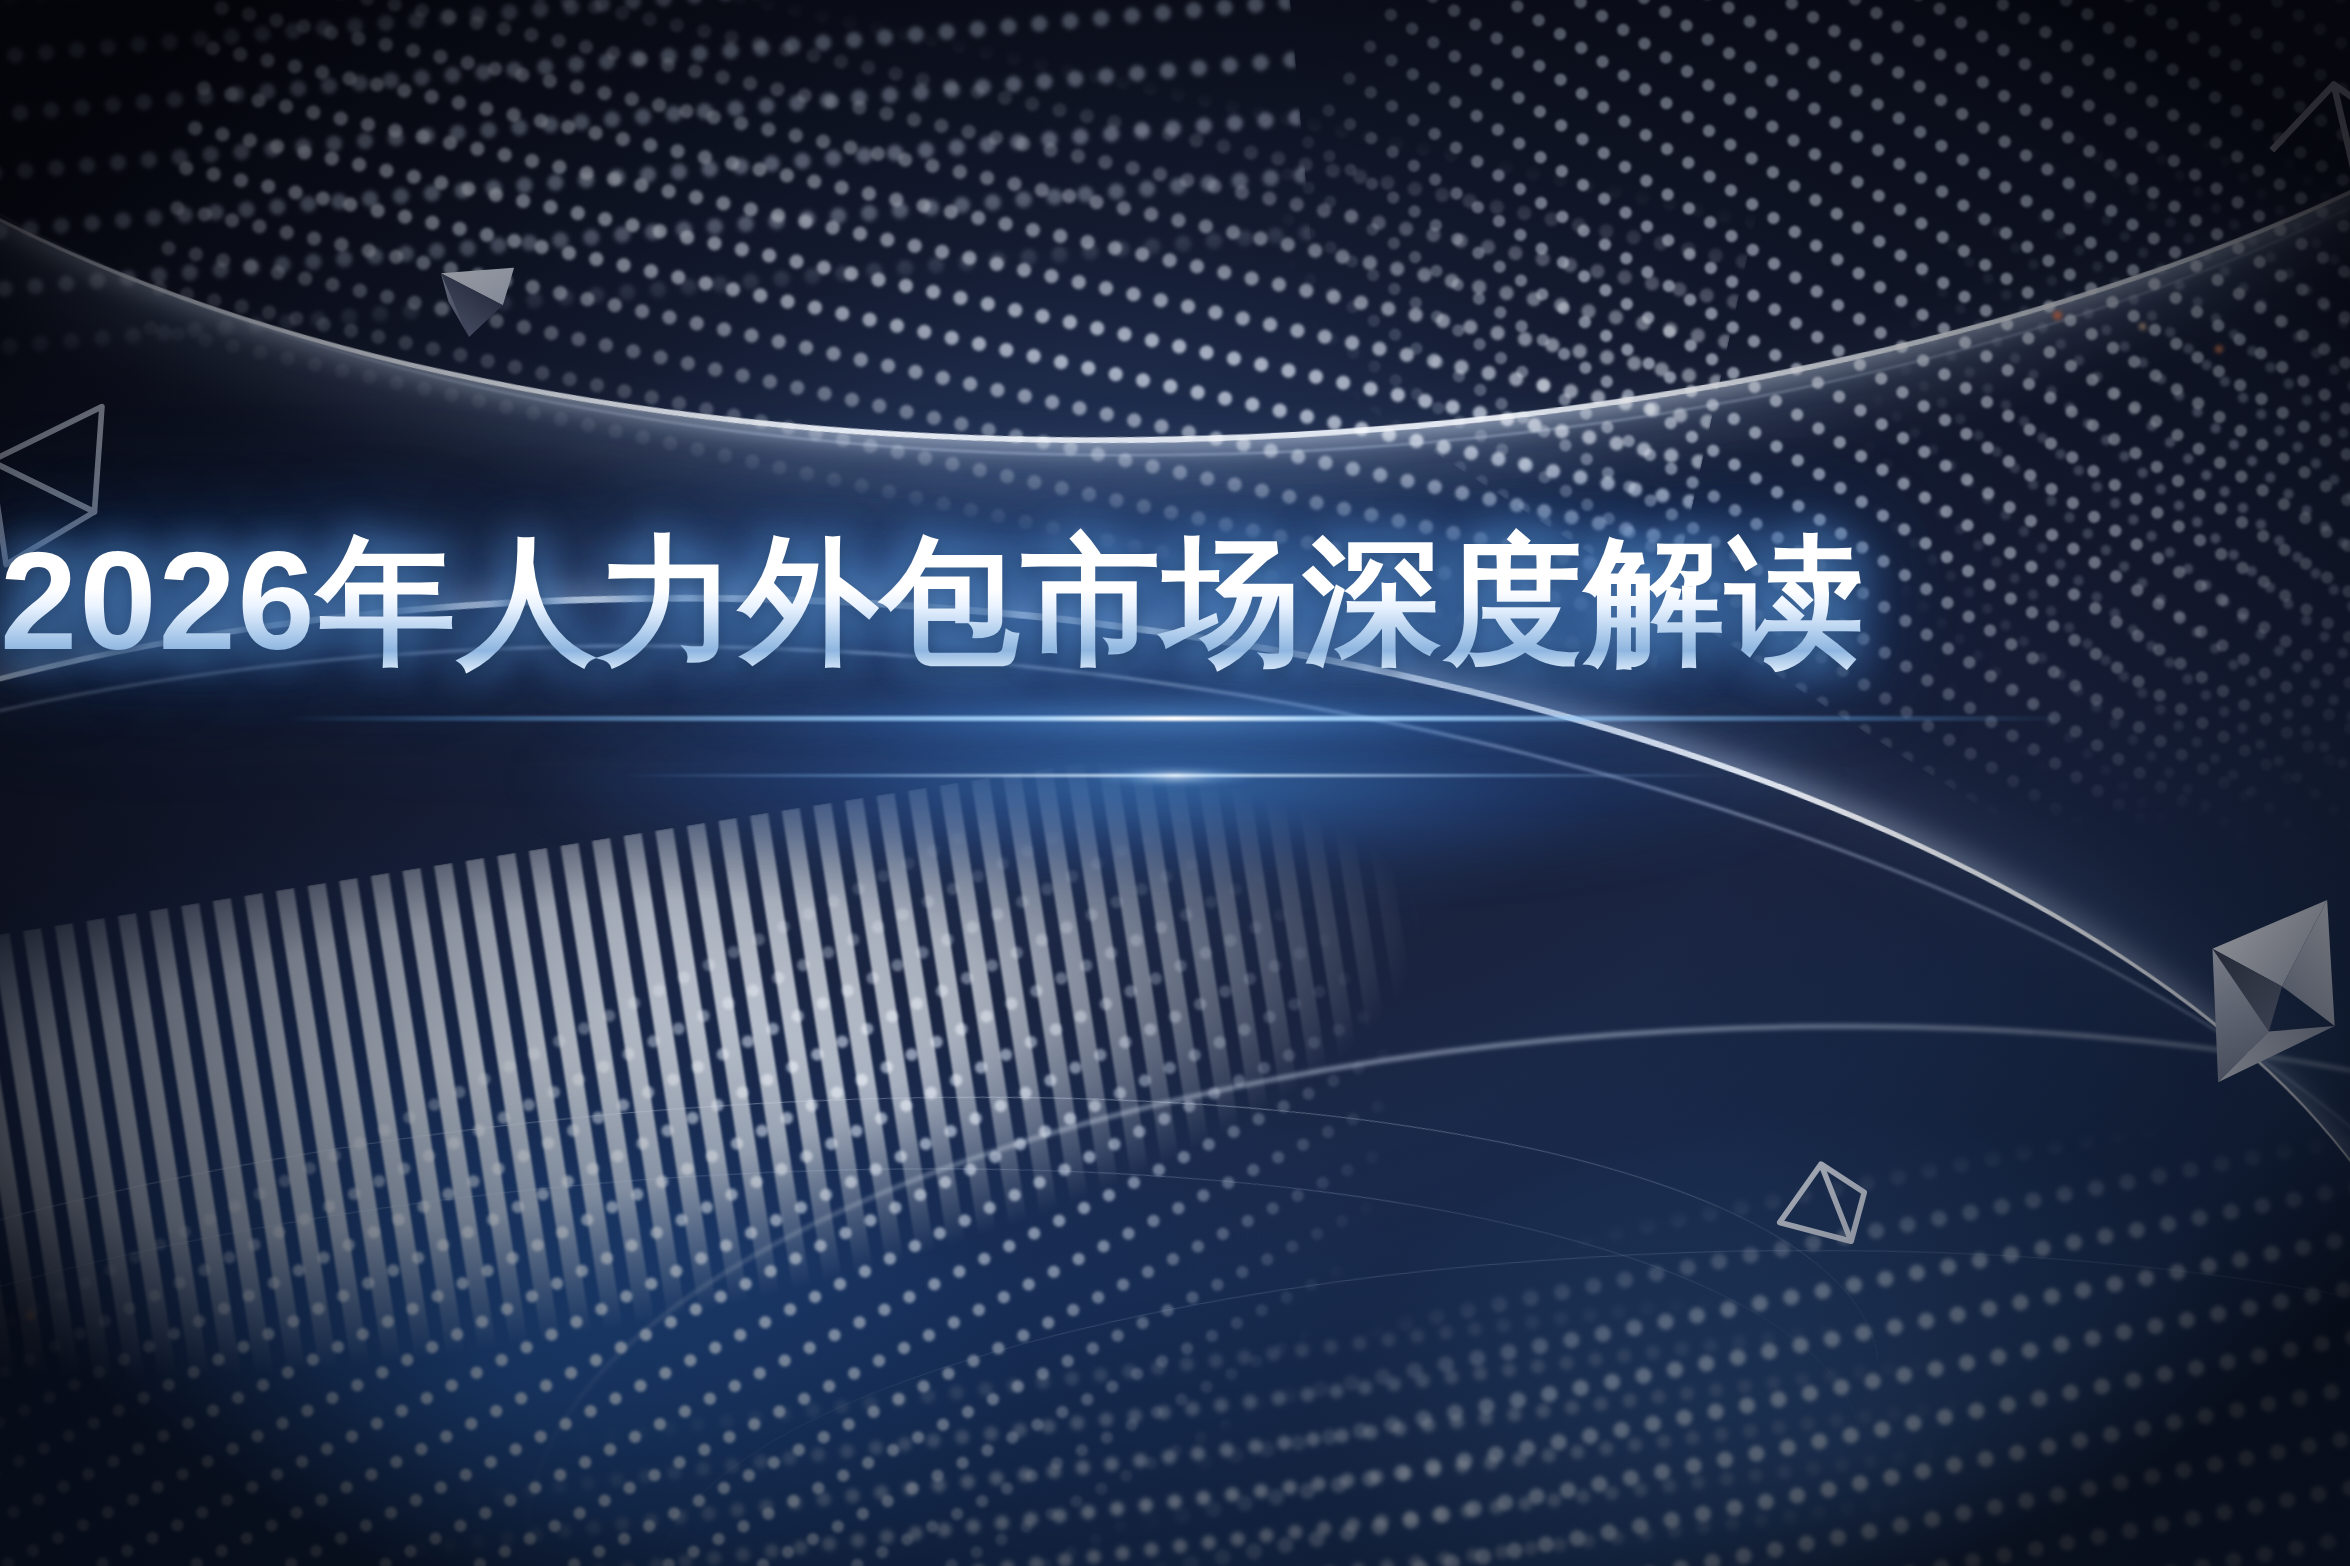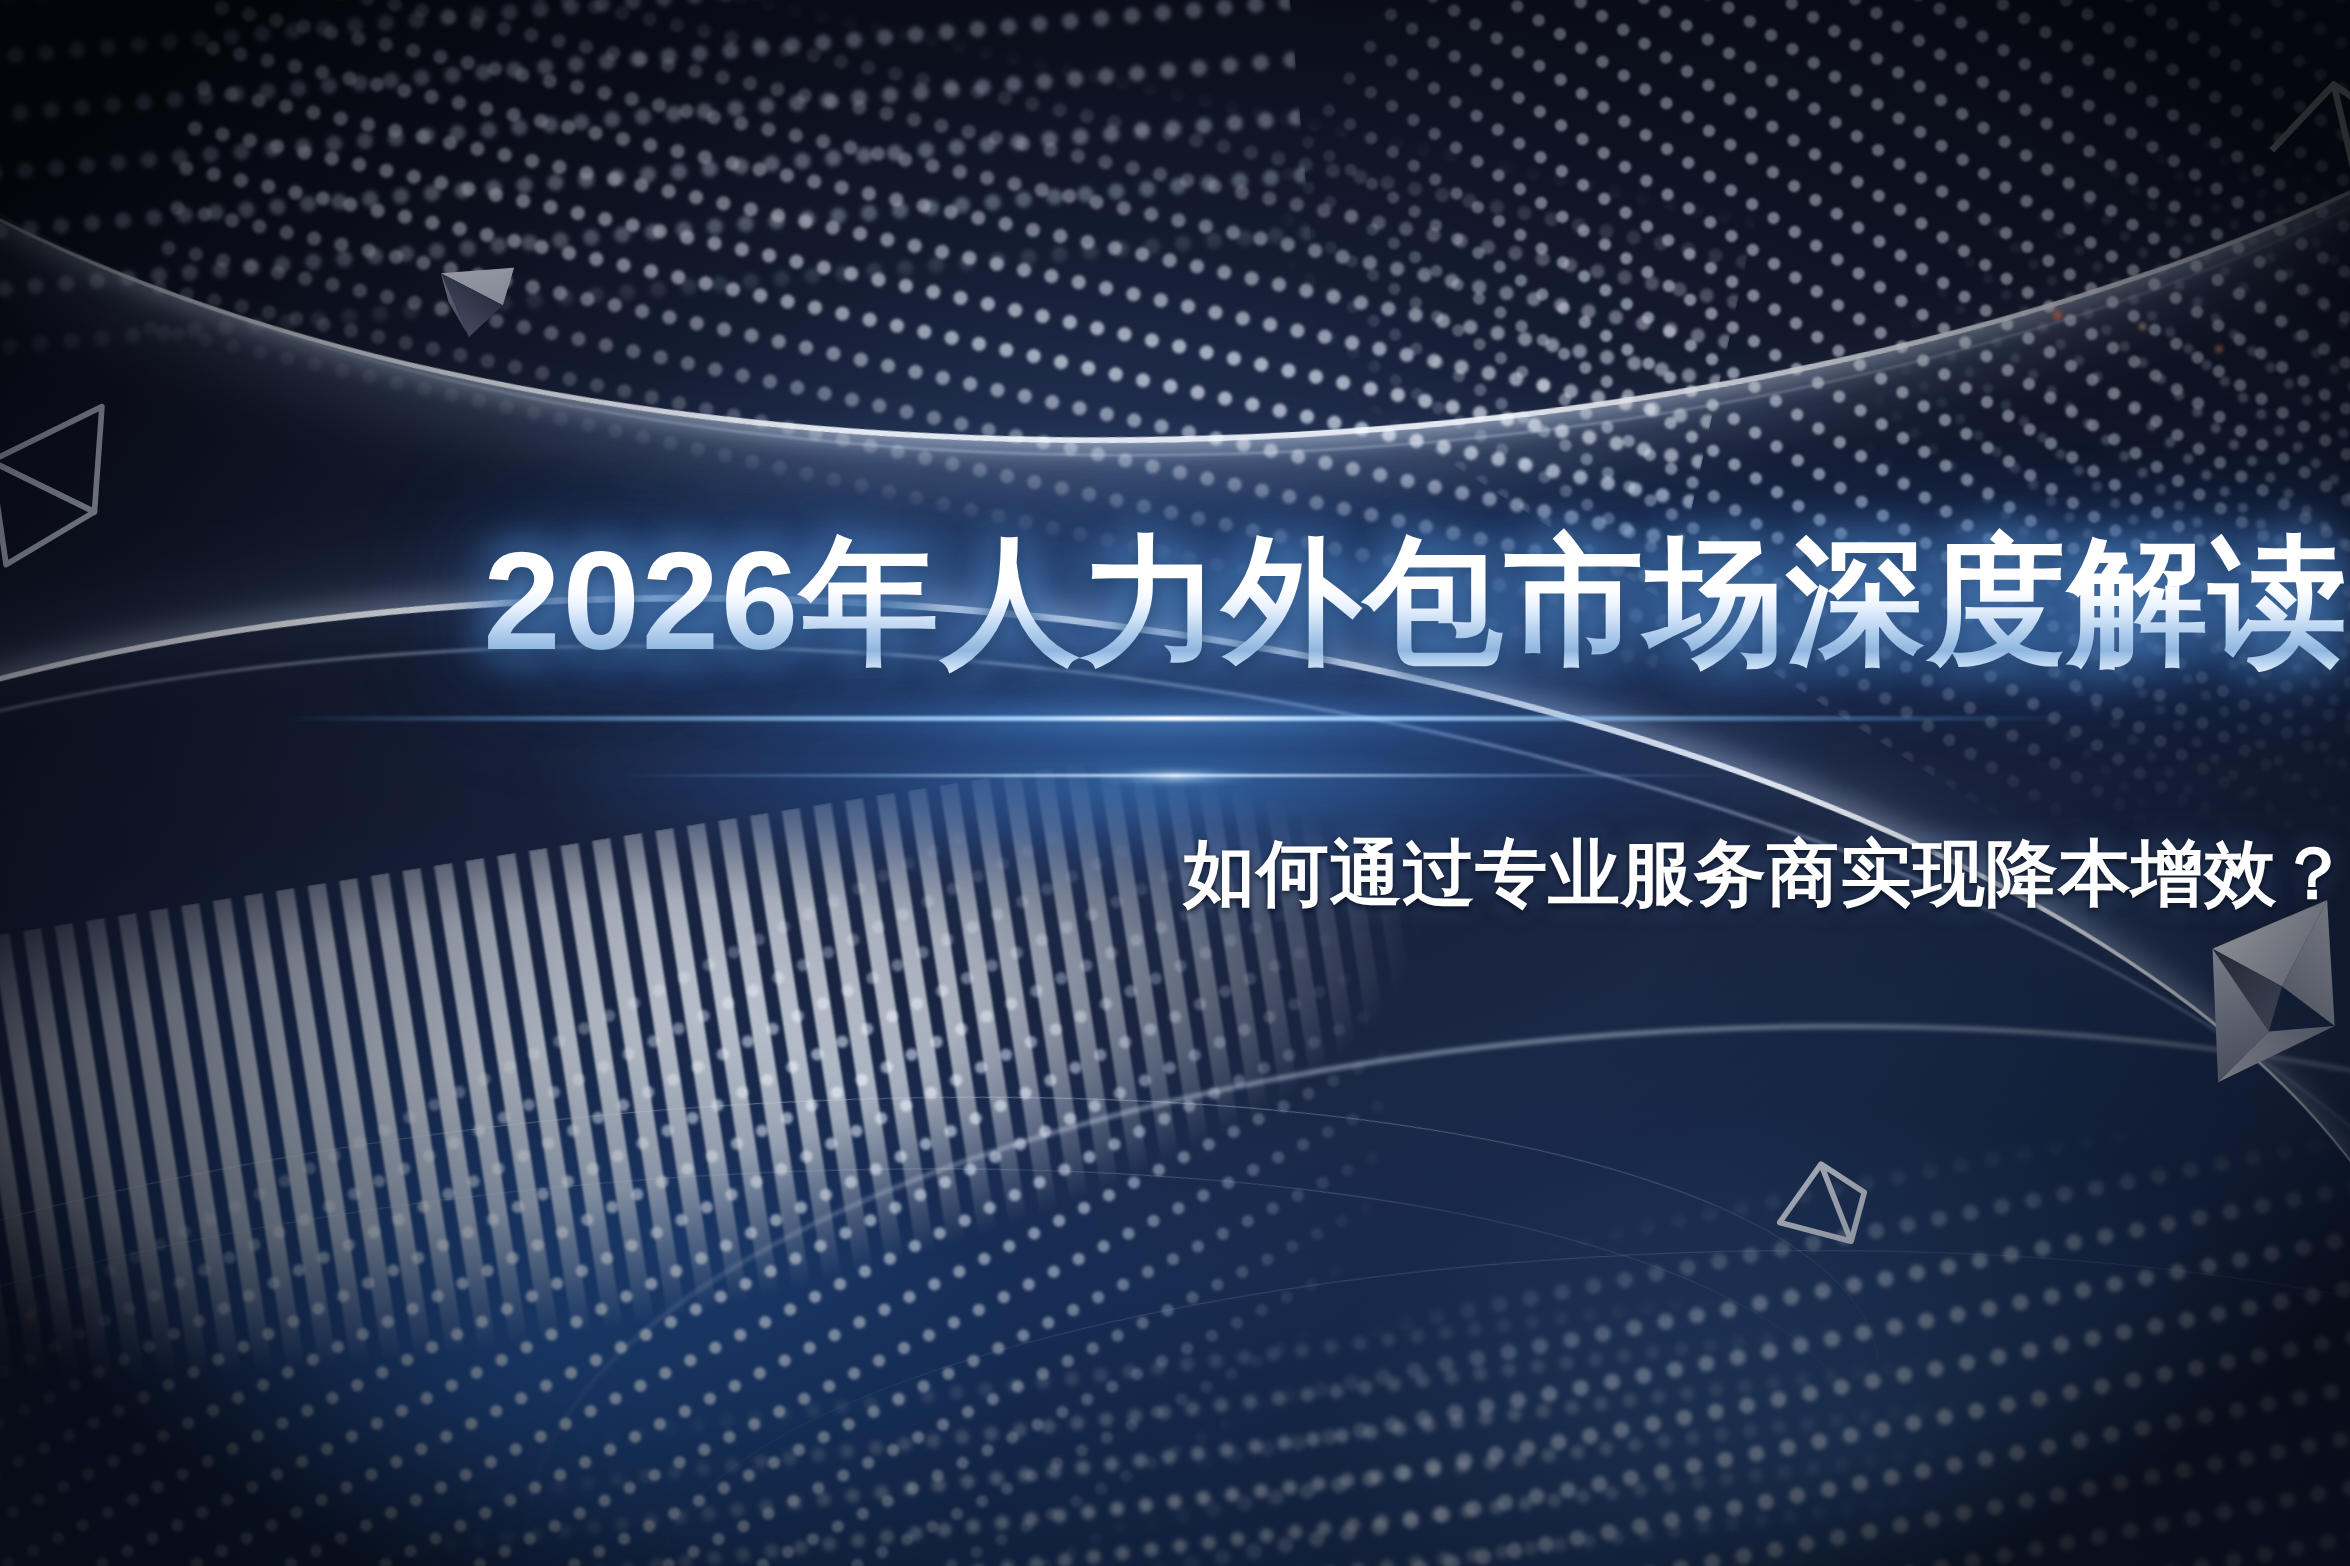--- a/index.html
+++ b/index.html
@@ -224,21 +224,21 @@
   }
 
   
   .shape { position: absolute; pointer-events: none; }
 
   
   .title-block {
     position: absolute;
     left: 0; right: 0;
     top: 527px;
-    text-align: right;
+    text-align: left;
     z-index: 40;
   }
   .title-glow-bg {
     position: absolute;
     left: 50%; top: 113px;
     width: 1714px; height: 282px;
     transform: translateX(-50%);
     background: radial-gradient(ellipse 847px 132px at 50% 50%, rgba(72,152,238,0.55) 0%, rgba(40,96,186,0.28) 42%, rgba(18,40,86,0) 78%);
     filter: blur(22.6px);
     pointer-events: none;
@@ -451,18 +451,17 @@
       <div class="main-title">2026年人力外包市场深度解读</div>
     </div>
 
     <div class="divider-wrap">
       <div class="flare-glow-main"></div>
       <div class="flare-line-main"></div>
       <div class="flare-line-sub"></div>
       <div class="flare-hotspot"></div>
     </div>
 
-    <div class="subtitle">如何通过专业服务商实现降本增效？</div>
   </div>
 
   <div class="vignette"></div>
 </div>
 
 
 </body></html>

